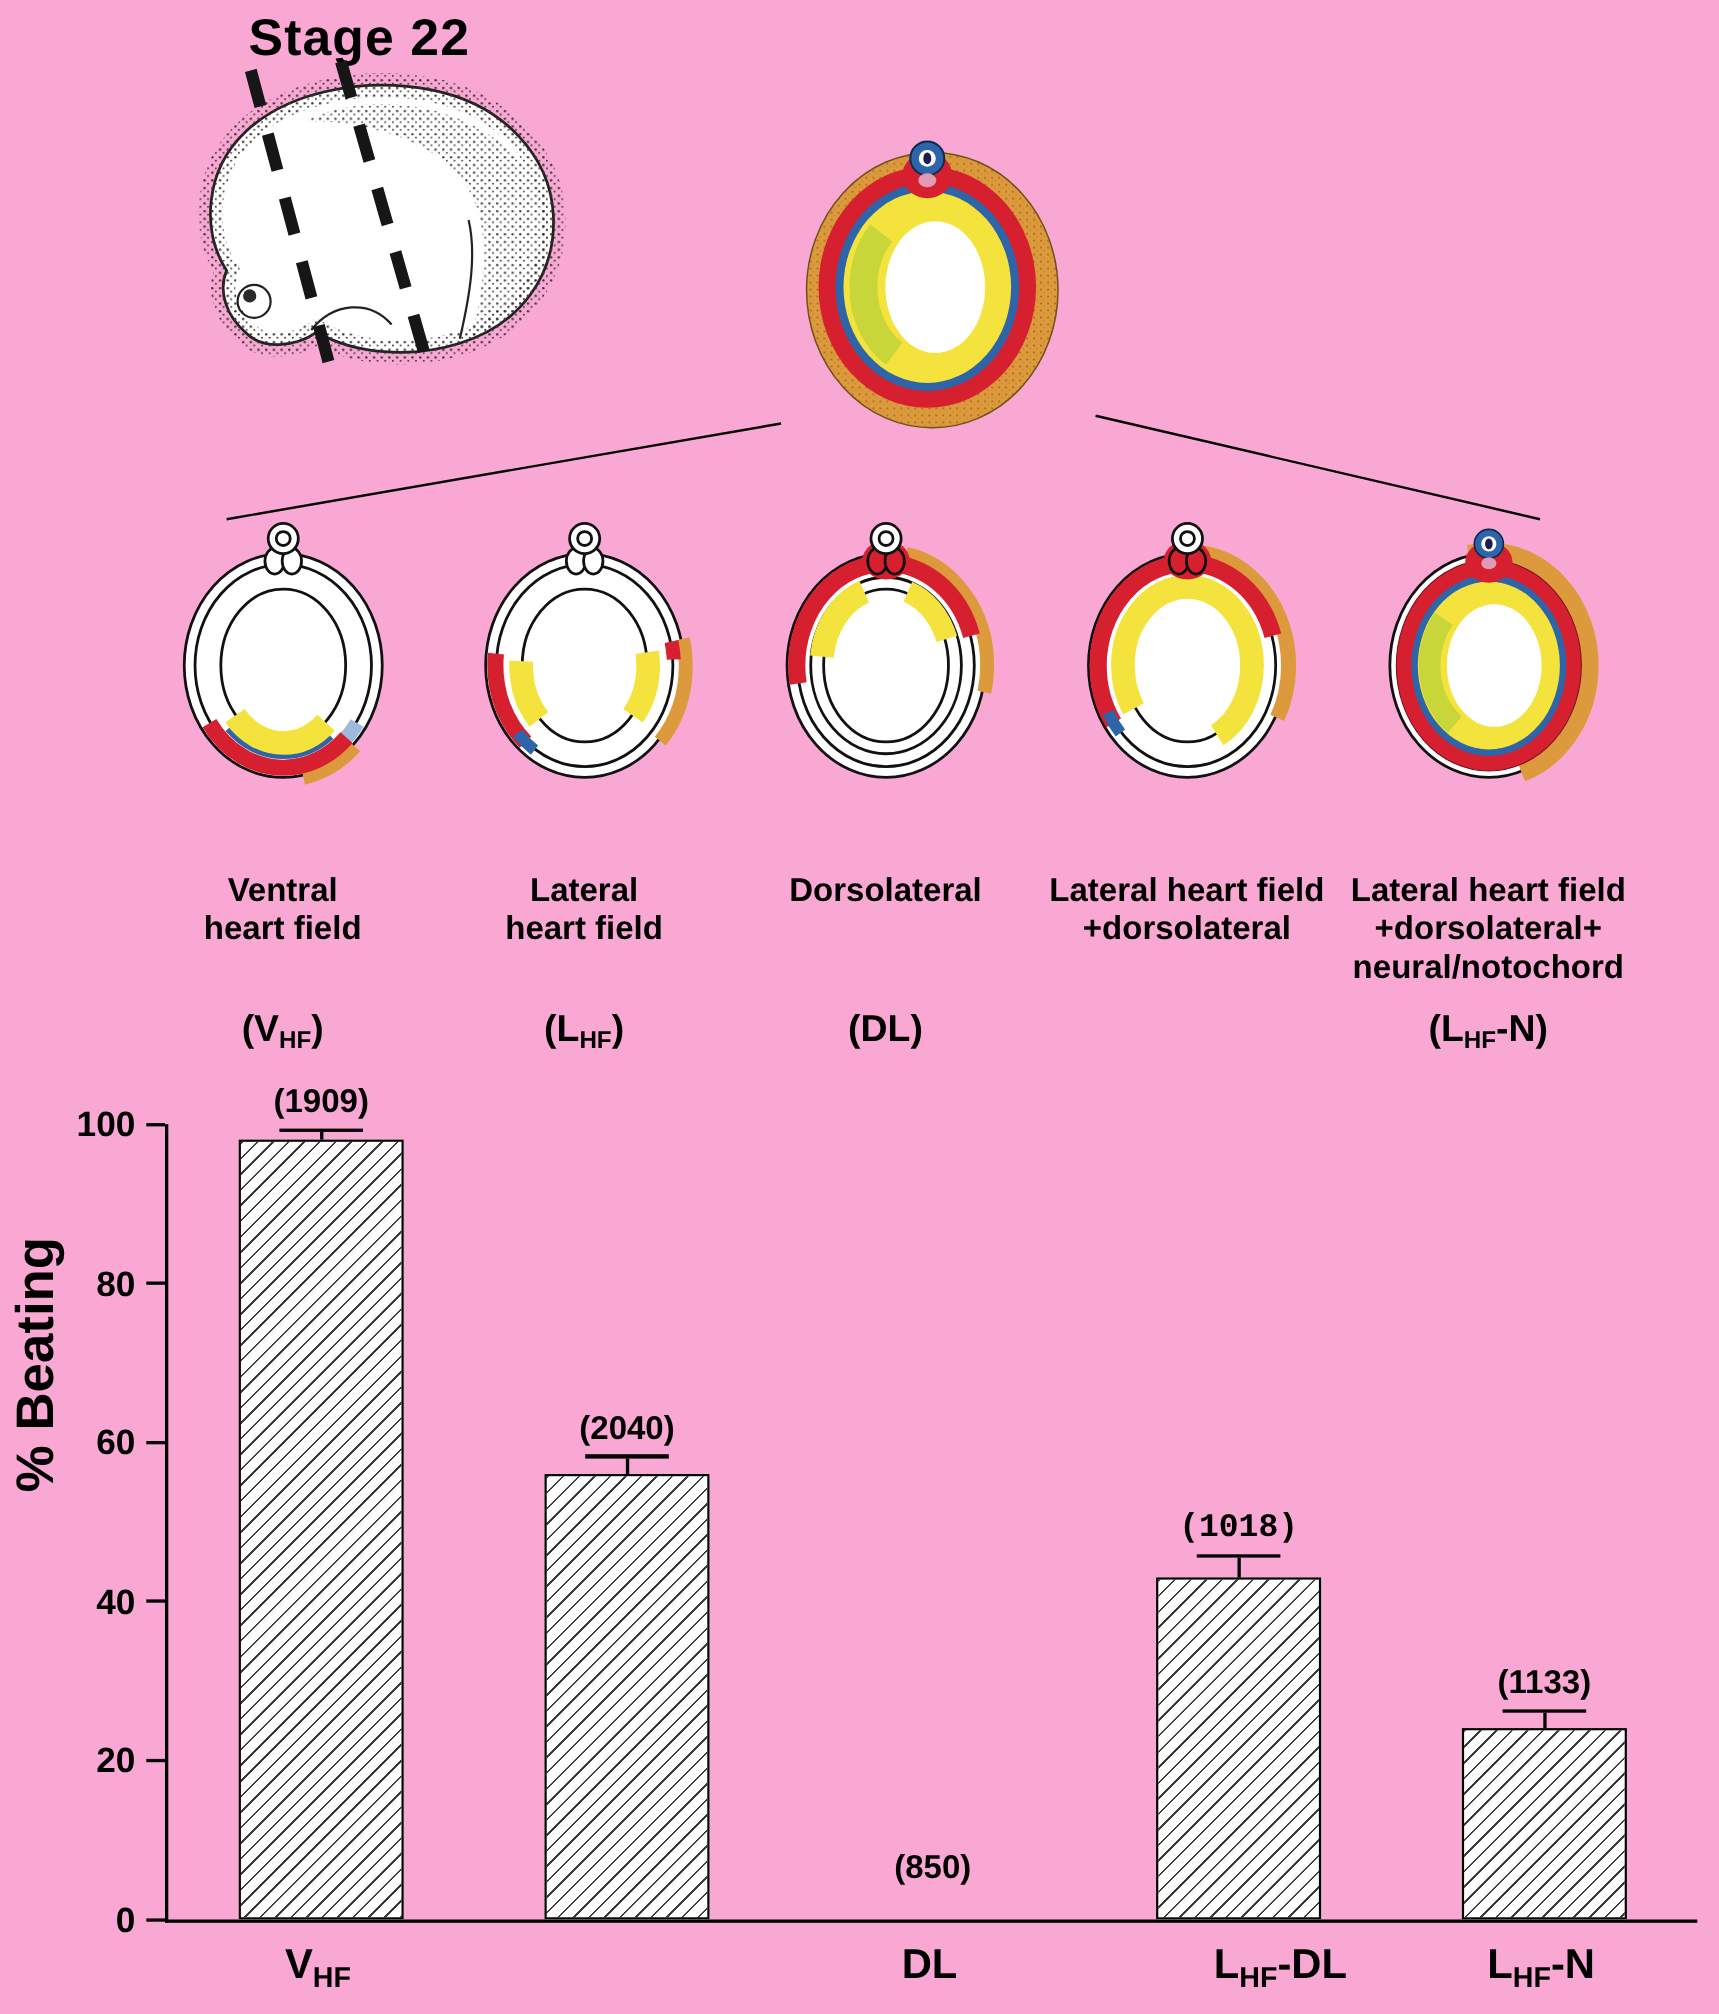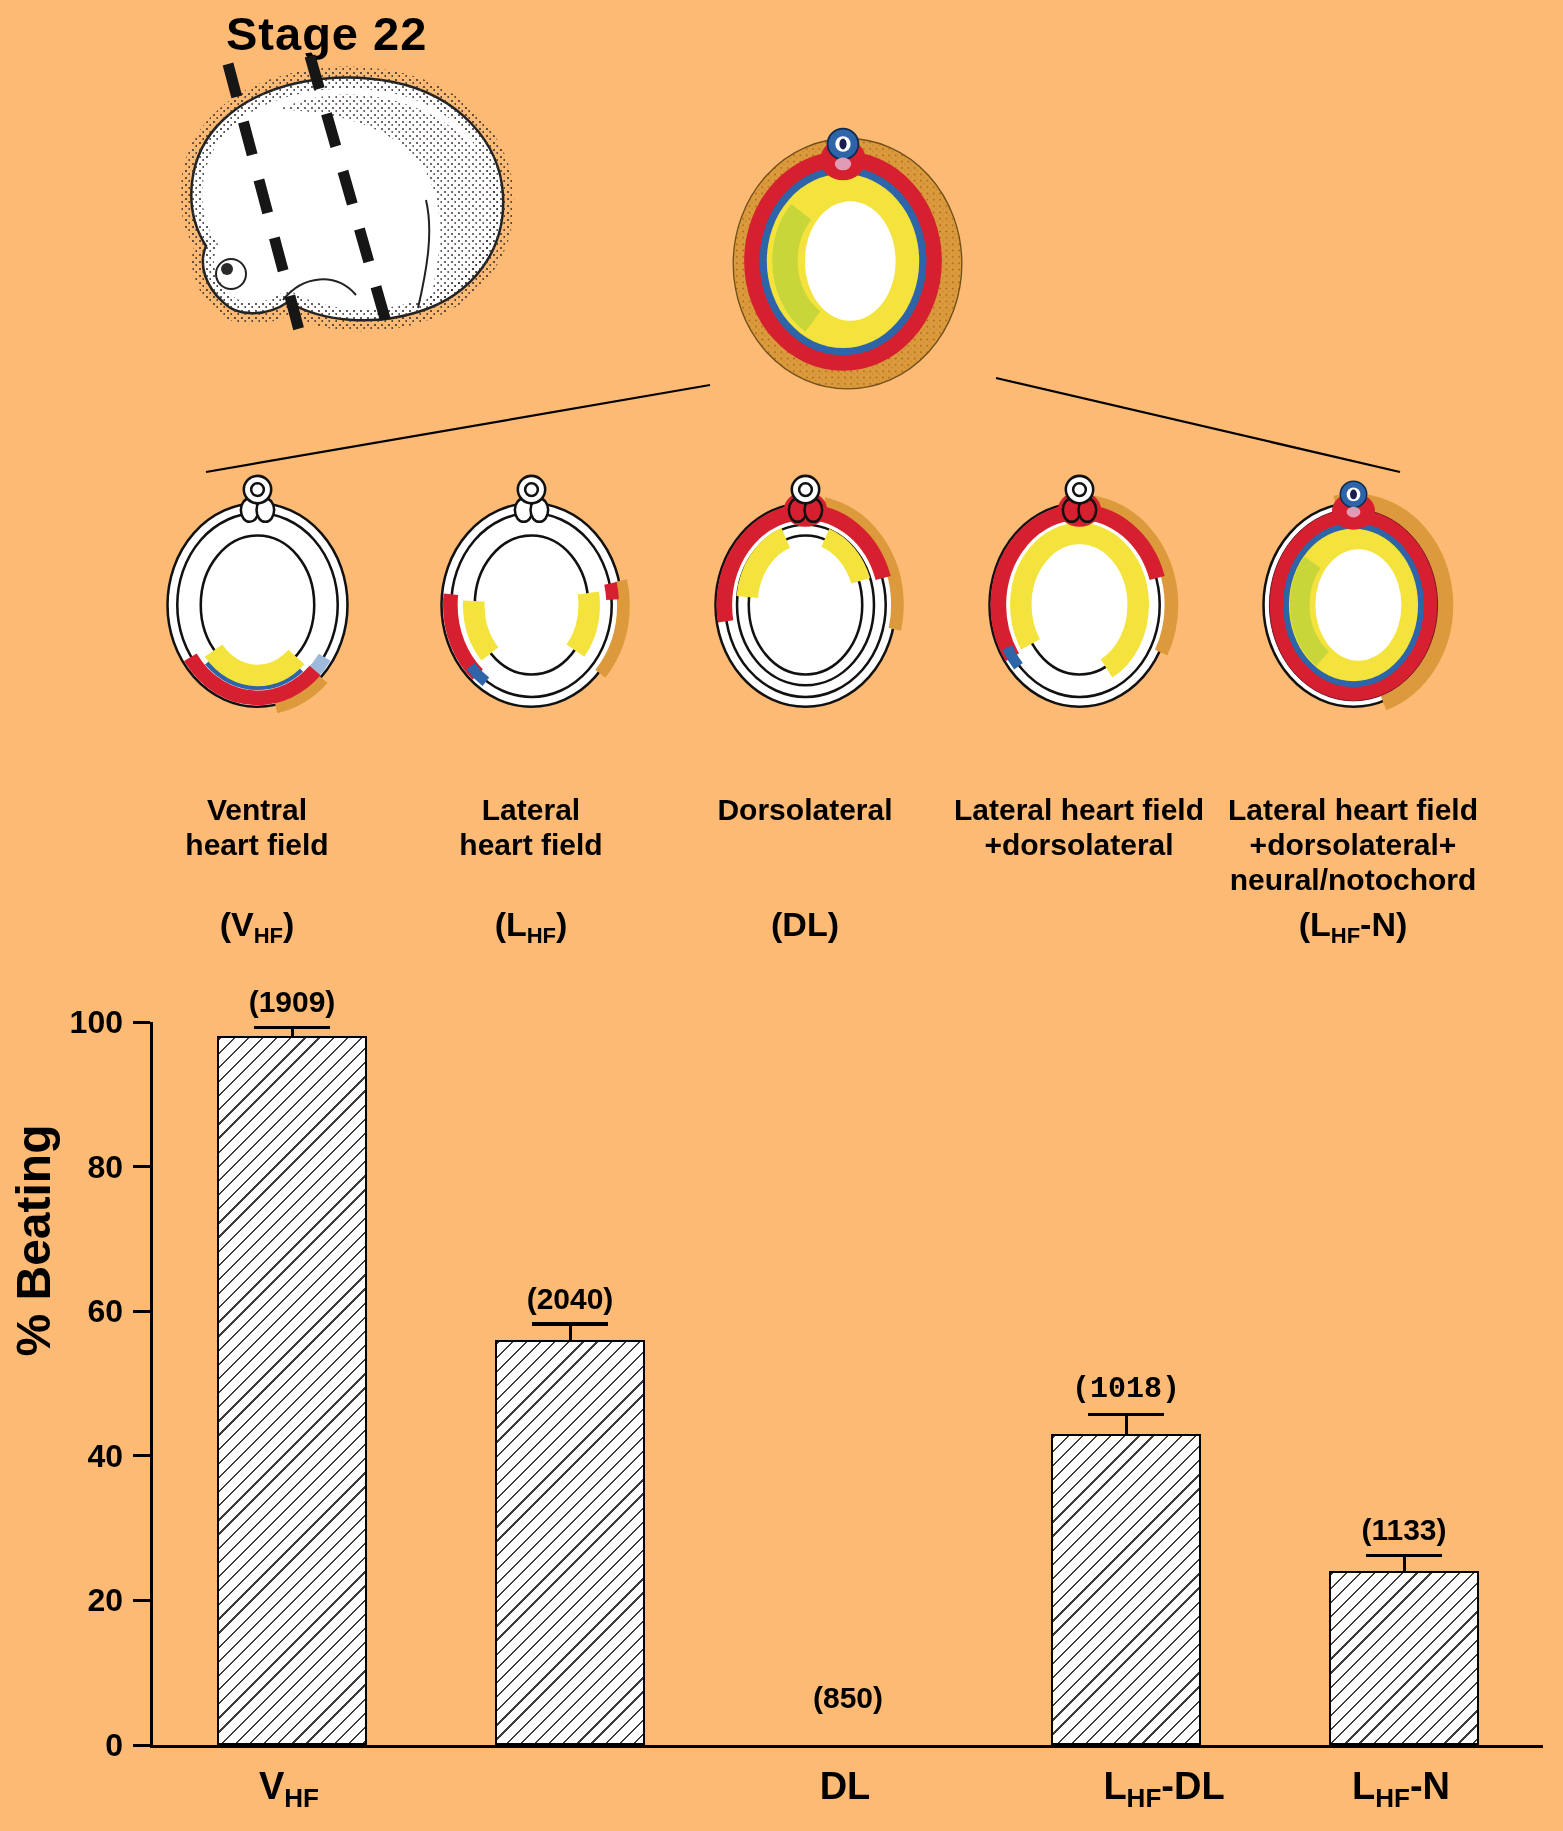--- a/index.html
+++ b/index.html
@@ -1,37 +1,37 @@
 <!DOCTYPE html>
 <html style="--orange: #DD9A3C; --red: #D6202F; --blue: #2E64A8; --yellow: #F3E33C; --yellow-green: #C9D63A; --pink: #E39BB5; --dark-navy: #1C1C50; --light-blue: #9FB9DC;"><head>
 <meta charset="utf-8">
 <style>
   html,body{margin:0;padding:0;background:#fff;}
-  .page{position:relative;width:1563px;height:1831px;background:#fdba74;color:#000;
+  .page{position:relative;width:1563px;height:1831px;background:#f9a8d4;color:#000;
         font-family:"Liberation Sans",sans-serif;overflow:hidden;}
 
   
   .stage-title{position:absolute;left:226px;top:6px;font-size:47px;font-weight:700;letter-spacing:1px;}
   .embryo-svg{position:absolute;left:128px;top:50px;width:395px;height:300px;}
   .main-cs-svg{position:absolute;left:716px;top:114px;width:254px;height:294px;}
   .connector-svg{position:absolute;left:0;top:360px;width:1563px;height:120px;}
   .connector-svg line{stroke:#000;stroke-width:2.2px;}
 
   .oline{stroke:#111;stroke-width:2.6px;}
   .arc{fill:none;}
 
   .diagram-row{position:absolute;left:120px;top:468px;width:1370px;height:300px;display:flex;}
   .diagram-cell{width:274px;display:flex;justify-content:center;align-items:flex-start;}
   .section-svg{width:225px;height:274px;}
 
   .label-row{position:absolute;left:120px;top:792px;width:1370px;display:flex;}
   .label-cell{width:274px;text-align:center;}
   .label-lines{height:107px;}
   .label-line{display:block;font-weight:700;font-size:30px;line-height:35px;}
-  .symbol{font-size:34px;font-weight:700;margin-top:6px;}
+  .symbol{font-size:34px;font-weight:700;margin-top:17px;}
   .sym-sub{font-size:22px;font-weight:700;vertical-align:-7px;}
 
   
   .chart{position:absolute;left:0;top:1000px;width:1563px;height:831px;}
   .ylabel-wrap{position:absolute;left:0;top:80px;width:66px;height:320px;
                display:flex;align-items:center;justify-content:center;}
   .ylabel-text{transform:rotate(-90deg);white-space:nowrap;font-weight:700;font-size:48px;}
   .plot{position:absolute;left:150px;top:22px;width:1390px;height:723px;
         border-left:3px solid #000;border-bottom:3px solid #000;}
   .bar{position:absolute;bottom:0;background-color:#fff;box-sizing:border-box;border:2.5px solid #000;

